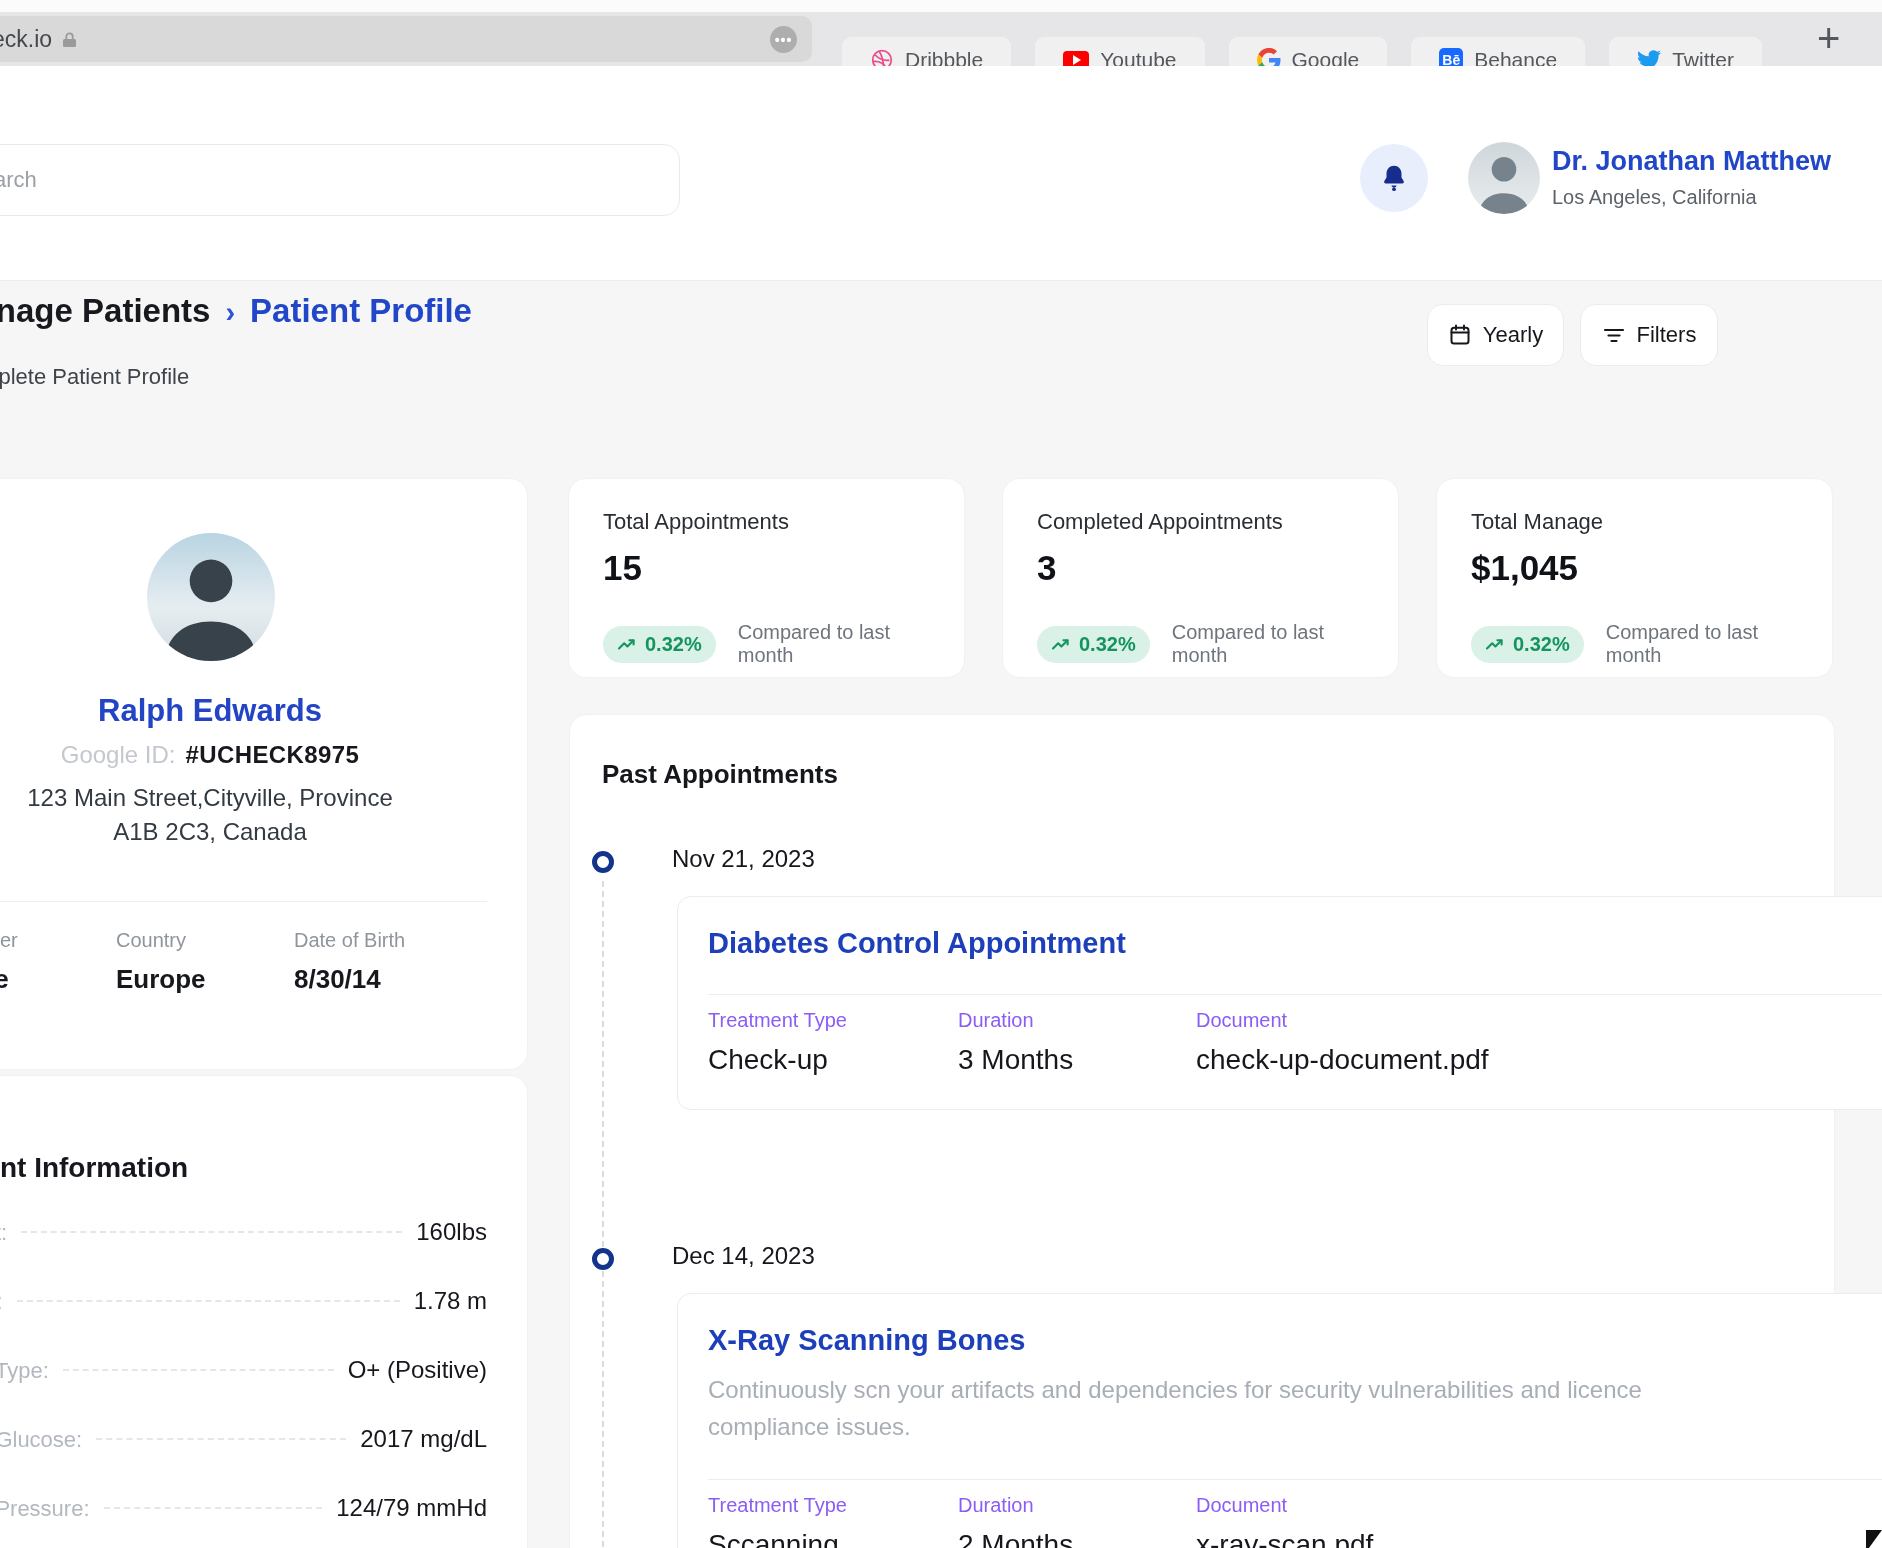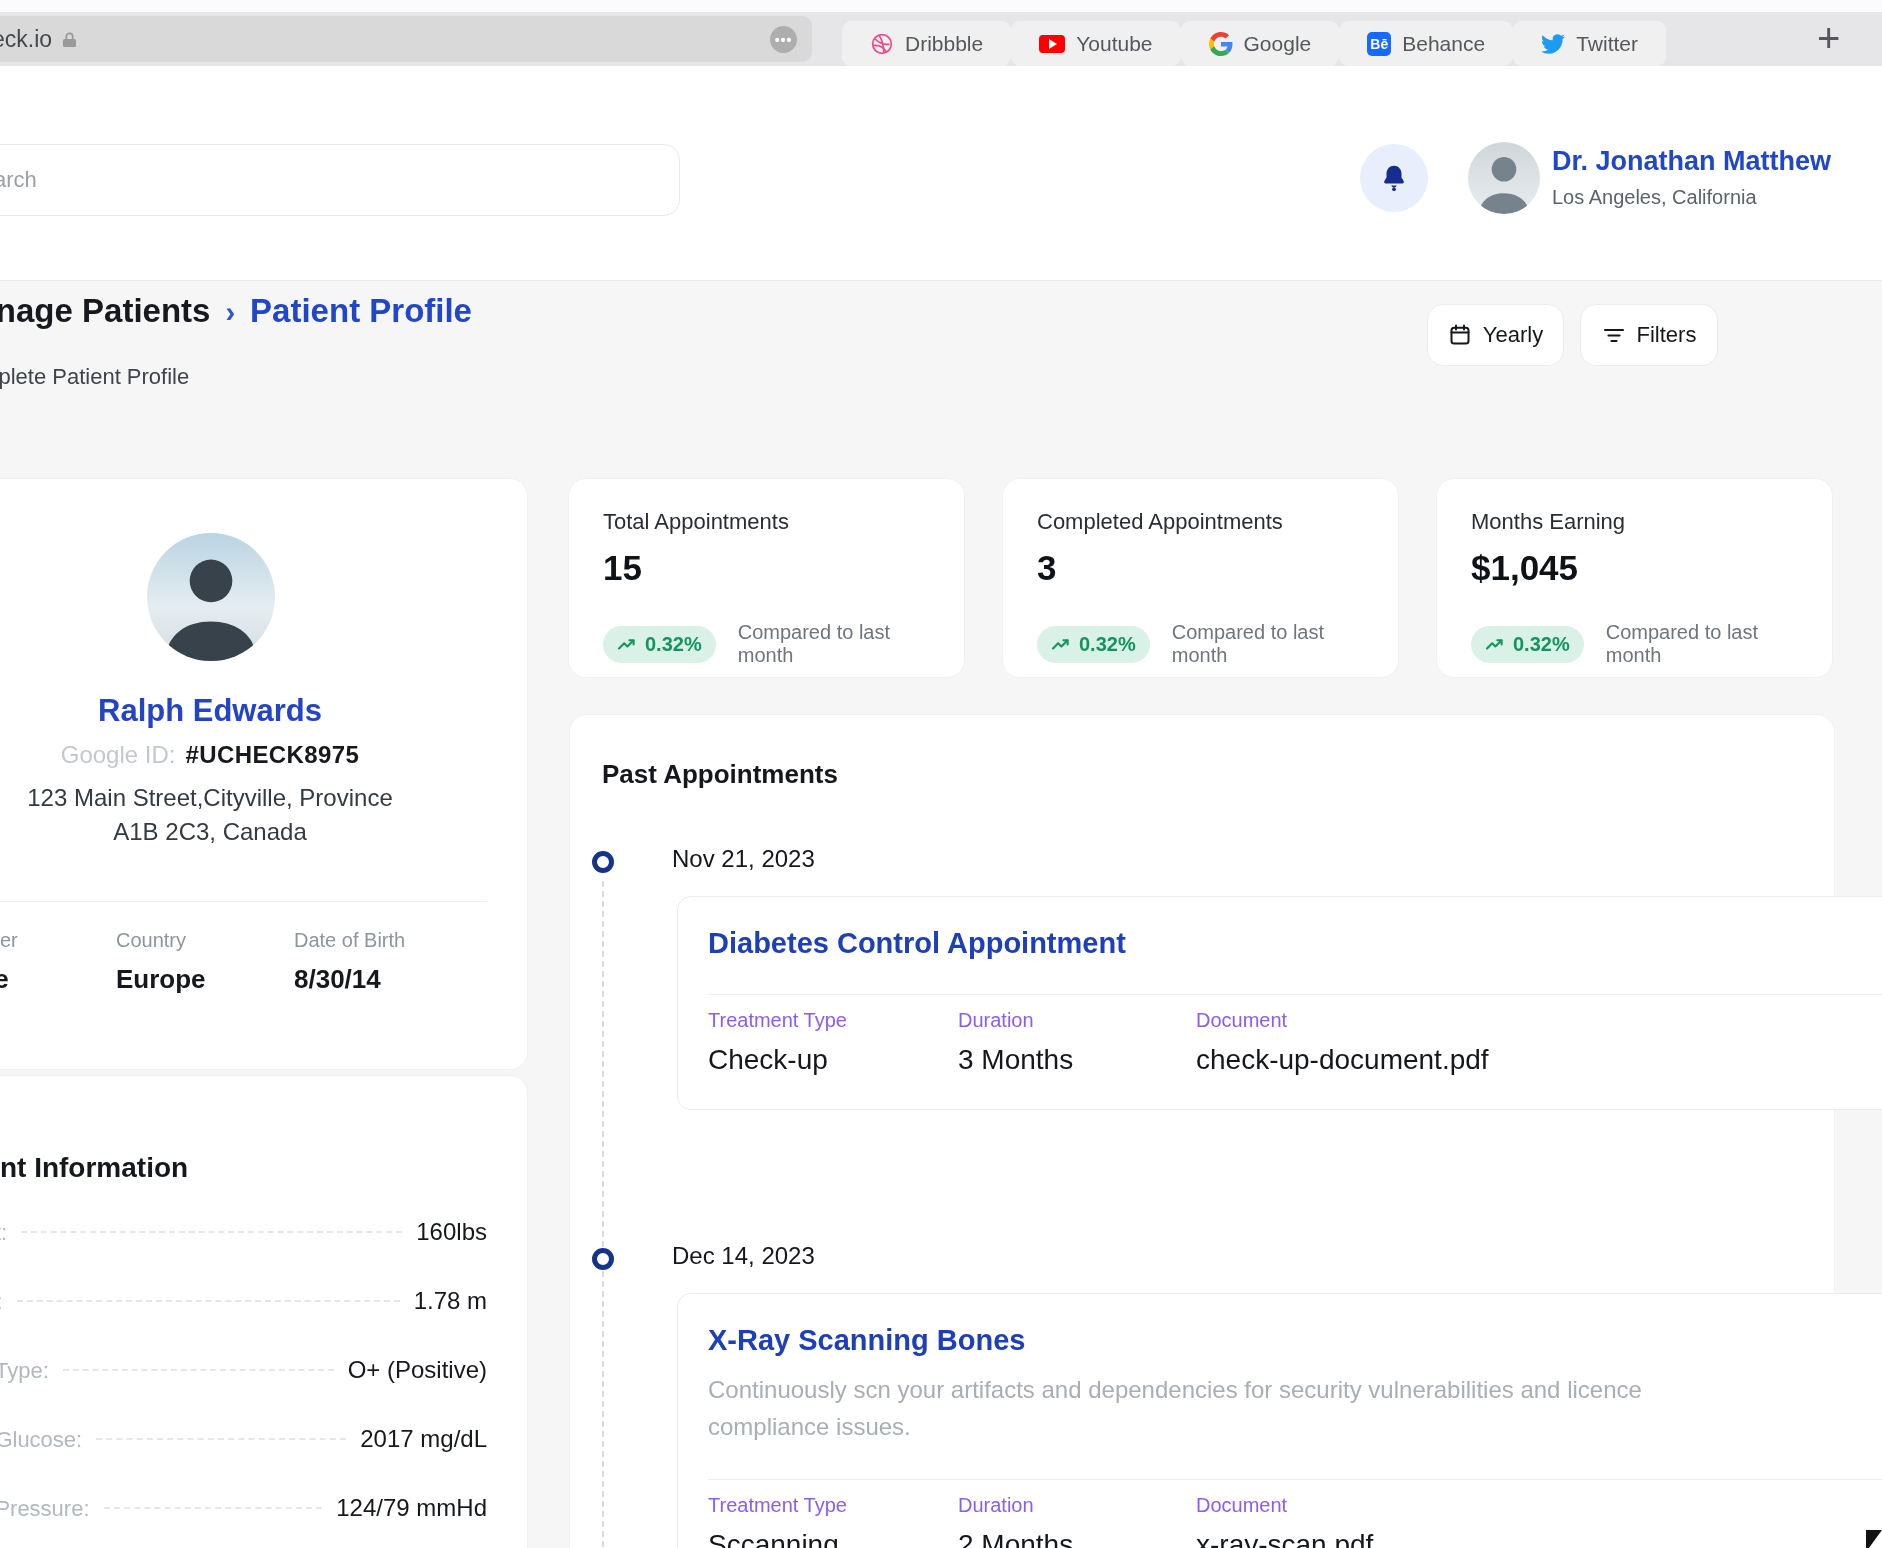--- a/index.html
+++ b/index.html
@@ -8,21 +8,21 @@
   #app { position:absolute; left:-108px; top:0; width:1990px; height:1700px; }
   .abs { position:absolute; }
 
   
   .chrome-top { left:0; top:0; width:1990px; height:12px; background:#fbfbfc; }
   .chrome-bar { left:0; top:12px; width:1990px; height:54px; background:#e6e6e8; }
   .addressbar { position:absolute; left:0; top:4px; width:920px; height:46px; background:#d9d9da; border-radius:10px; display:flex; align-items:center; padding-left:63px; }
   .url { font-size:23px; color:#45484d; }
   .lock { margin-left:9px; margin-top:2px; }
   .more-btn { position:absolute; left:878px; top:14px; width:27px; height:27px; border-radius:50%; background:#aeaeae; color:#fff; display:flex; align-items:center; justify-content:center; font-size:14px; font-weight:bold; letter-spacing:1px; }
-  .bookmarks { position:absolute; left:950px; top:9px; display:flex; }
+  .bookmarks { position:absolute; left:950px; top:25px; display:flex; gap:24px; }
   .chip { height:45px; border-radius:9px; background:#f0f0f0; display:flex; align-items:center; gap:11px; padding:0 28px; font-size:21px; color:#54585c; white-space:nowrap; }
   .yt-icon { width:26px; height:18px; background:#f00; border-radius:4px; display:flex; align-items:center; justify-content:center; }
   .yt-icon::after { content:""; width:0; height:0; border-left:8px solid #fff; border-top:5px solid transparent; border-bottom:5px solid transparent; margin-left:2px; }
   .be-icon { width:24px; height:24px; background:#1769ff; border-radius:5px; color:#fff; font-size:14px; font-weight:bold; display:flex; align-items:center; justify-content:center; }
   .newtab { position:absolute; left:1925px; top:4px; font-size:40px; font-weight:300; color:#54585c; }
 
   
   .header-bg { left:0; top:66px; width:1990px; height:215px; background:#fff; border-bottom:1px solid #ececee; }
   .search { left:50px; top:144px; width:738px; height:72px; background:#fff; border:1.5px solid #e8eaef; border-radius:16px; display:flex; align-items:center; }
   .search input { width:100%; border:none; outline:none; background:transparent; font-size:22px; color:#333; padding-left:24px; font-family:inherit; }
@@ -281,21 +281,21 @@
         <svg width="20" height="14" viewBox="0 0 20 14" fill="none" stroke="#14945f" stroke-width="2.1" stroke-linecap="round" stroke-linejoin="round">
             <path d="M2 11.5 7.2 6.3l3.2 3.2L16.3 3.5"></path>
             <path d="M12.4 3.3h4.2v4.2"></path>
           </svg>
         <span>0.32%</span>
       </div>
       <span class="s-note">Compared to last month</span>
     </div>
   </div>
   <div class="abs card stat stat3">
-    <div class="s-title">Months Earning</div>
+    <div class="s-title">Total Manage</div>
     <div class="s-value">$1,045</div>
     <div class="s-row">
       <div class="s-pill">
         <svg width="20" height="14" viewBox="0 0 20 14" fill="none" stroke="#14945f" stroke-width="2.1" stroke-linecap="round" stroke-linejoin="round">
             <path d="M2 11.5 7.2 6.3l3.2 3.2L16.3 3.5"></path>
             <path d="M12.4 3.3h4.2v4.2"></path>
           </svg>
         <span>0.32%</span>
       </div>
       <span class="s-note">Compared to last month</span>

